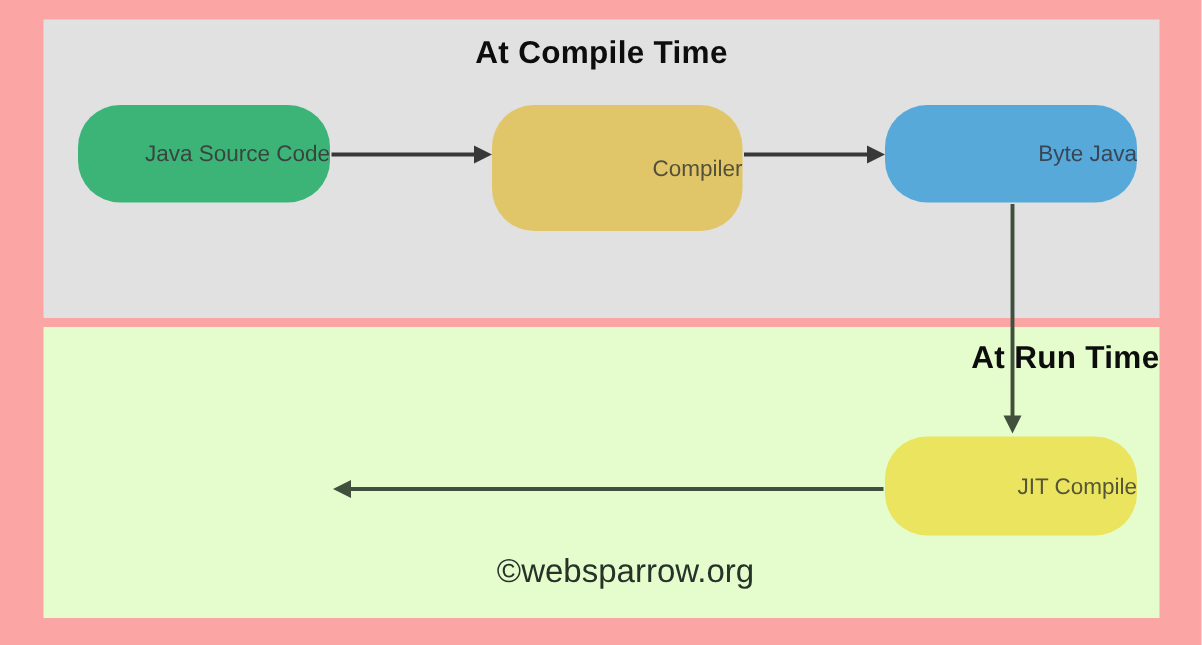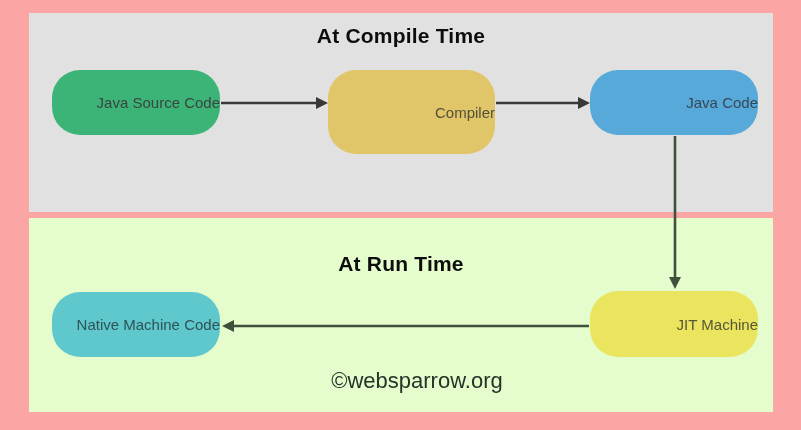--- a/index.html
+++ b/index.html
@@ -28,21 +28,21 @@
     position: absolute;
     left: 0;
     width: 100%;
     text-align: center;
     font-weight: bold;
     font-size: 21px;
     letter-spacing: 0.2px;
     color: var(--title-color);
   }
   .section-compile .section-title { top: 11px; }
-  .section-run .section-title { top: 34px; }
+  .section-run .section-title { top: 9px; text-align: right; }
   .node {
     position: absolute;
     border-radius: 28px;
     display: flex;
     align-items: center;
     justify-content: flex-end;
     font-size: 15px;
     line-height: 1;
   }
   .node-java   { left: 52px;  top: 70px;  width: 168px; height: 65px; }
@@ -85,30 +85,27 @@
 
   <div class="node node-java" style="background: rgb(60, 180, 120); color: rgb(58, 68, 62);">
     <span>Java Source Code</span>
   </div>
 
   <div class="node node-comp" style="background: rgb(224, 198, 104); color: rgb(84, 80, 58);">
     <span>Compiler</span>
   </div>
 
   <div class="node node-byte" style="background: rgb(87, 169, 218); color: rgb(55, 71, 87);">
-    <span>Java Code</span>
+    <span>Byte Java</span>
   </div>
 
   <div class="node node-jit" style="background: rgb(235, 228, 94); color: rgb(85, 85, 56);">
-    <span>JIT Machine</span>
+    <span>JIT Compile</span>
   </div>
 
-  <div class="node node-native" style="background: rgb(95, 200, 204); color: rgb(47, 83, 85);">
-    <span>Native Machine Code</span>
-  </div>
 
   <svg class="arrows" viewBox="0 0 801 430" xmlns="http://www.w3.org/2000/svg">
     <g>
       <line class="top" x1="221" y1="103" x2="317" y2="103"></line>
       <polygon class="top" points="328,103 316,97 316,109"></polygon>
     </g>
     <g>
       <line class="top" x1="496" y1="103" x2="579" y2="103"></line>
       <polygon class="top" points="590,103 578,97 578,109"></polygon>
     </g>

